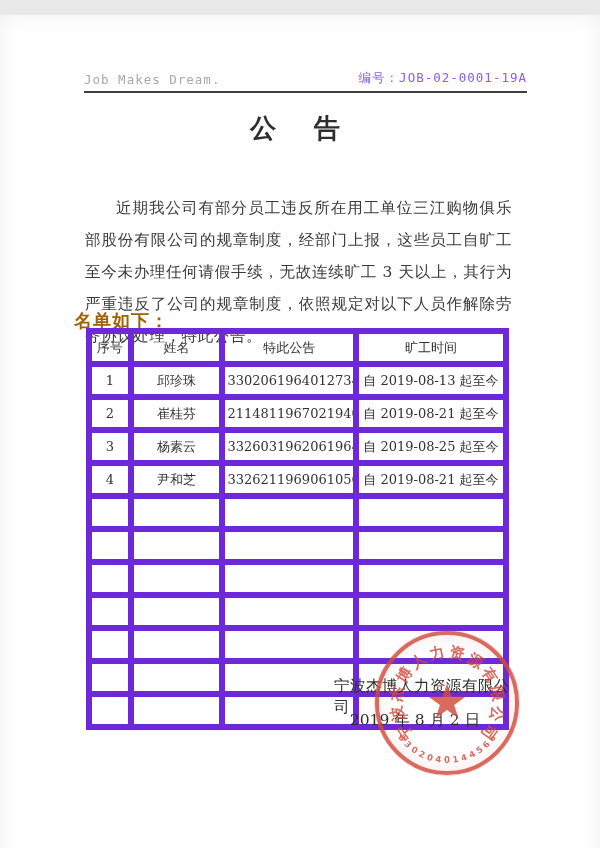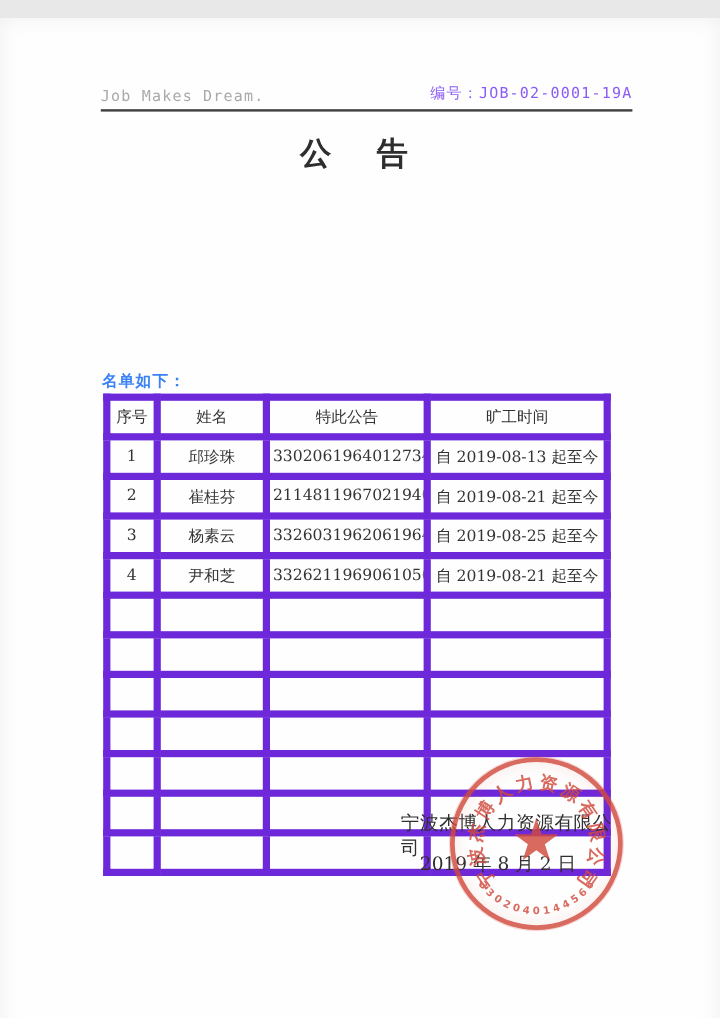--- a/index.html
+++ b/index.html
@@ -25,22 +25,22 @@
     text-align:center;font-size:26px;font-weight:bold;color:#2e2e2e;
     letter-spacing:6px;
   }
   
   .doc-body{
     position:absolute;left:85px;top:161px;width:427px;
     font-size:15.5px;line-height:32px;text-indent:2em;
     text-align:justify;color:#3b3b3b;letter-spacing:0.6px;
   }
   .list-label{
-    position:absolute;left:85px;top:294px;
-    font-size:13px;font-weight:bold;color:#3b82f6;letter-spacing:1px;
+    position:absolute;left:74px;top:294px;
+    font-size:18px;font-weight:bold;color:#a16207;letter-spacing:1px;
   }
   
   table.notice{
     position:absolute;left:86px;top:313px;width:423px;
     border-collapse:collapse;table-layout:fixed;
     font-size:13px;color:#333;
   }
   table.notice th,table.notice td{
     border:6px solid #6d28d9;height:27px;
     text-align:center;vertical-align:middle;
@@ -86,20 +86,21 @@
 
 <div class="page">
 
   <div class="doc-header">
     <span class="slogan">Job Makes Dream.</span>
     <span class="doc-no">编号：JOB-02-0001-19A</span>
   </div>
 
   <div class="doc-title">公　告</div>
 
+  <p class="doc-body">近期我公司有部分员工违反所在用工单位三江购物俱乐部股份有限公司的规章制度，经部门上报，这些员工自旷工至今未办理任何请假手续，无故连续旷工 3 天以上，其行为严重违反了公司的规章制度，依照规定对以下人员作解除劳务协议处理，特此公告。</p>
 
   <div class="list-label">名单如下：</div>
 
   <table class="notice">
     <colgroup>
         <col style="width: 10%;">
         <col style="width: 22%;">
         <col style="width: 32%;">
         <col style="width: 36%;">
       </colgroup>

